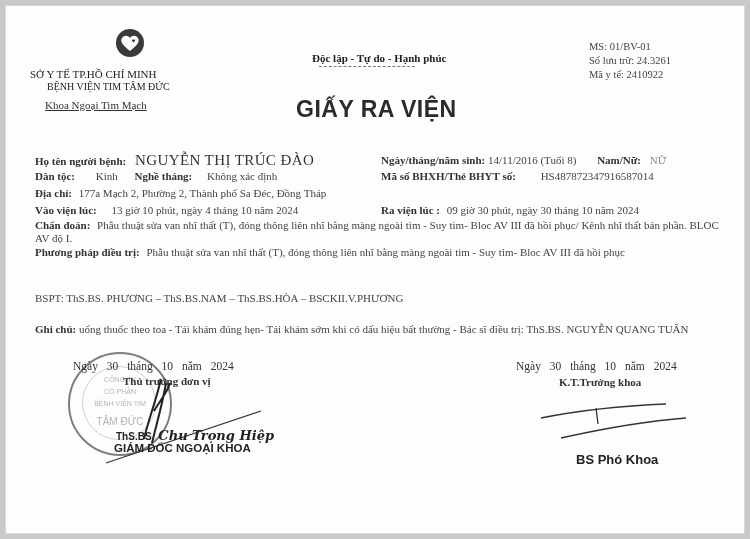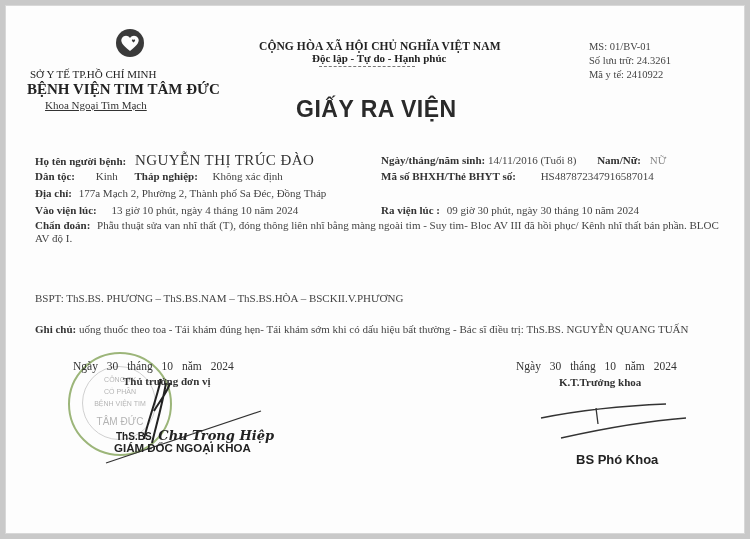--- a/index.html
+++ b/index.html
@@ -15,21 +15,21 @@
       border: 1px solid #d8d8d8;
       box-sizing: border-box;
     }
     .abs { position: absolute; white-space: nowrap; }
     .logo {
       position: absolute; left: 110px; top: 23px; width: 28px; height: 28px;
       border-radius: 50%; background: #3a3a3a;
     }
     .logo svg { position: absolute; left: 4px; top: 5px; }
     .org { font-size: 11px; color: #222; }
-    .org-bold { font-size: 15px; font-weight: bold; color: #222; }
+    .org-bold { font-size: 10px; font-weight: normal; color: #222; margin-left: 20px; }
     .dept { font-size: 11px; color: #333; }
     .natl { font-size: 11.5px; font-weight: bold; color: #222; letter-spacing: 0.1px; }
     .motto { font-size: 11px; font-weight: bold; color: #222; }
     .motto-line { position: absolute; left: 313px; top: 60px; width: 96px; border-top: 1px dashed #777; }
     .title {
       font-family: "Liberation Sans", "DejaVu Sans", sans-serif;
       font-size: 23px; font-weight: bold; color: #2a2a2a; letter-spacing: 0.5px;
     }
     .meta { font-size: 10.5px; color: #444; line-height: 15px; }
     .lbl { font-weight: bold; color: #333; }
@@ -39,21 +39,21 @@
     .faint { color: #888; }
     .para { position: absolute; font-size: 11px; color: #444; line-height: 13px; white-space: normal; }
     .sig-date { font-size: 11.5px; color: #333; word-spacing: 6px; }
     .sig-role { font-size: 11px; font-weight: bold; color: #333; }
     .sig-name { font-size: 13px; font-style: italic; font-weight: bold; color: #222; font-family: "DejaVu Serif", serif; }
     .sig-prefix { font-size: 10px; font-weight: bold; color: #222; font-family: "Liberation Sans", sans-serif; }
     .sig-title { font-family: "Liberation Sans", "DejaVu Sans", sans-serif; font-size: 11.5px; font-weight: bold; color: #222; text-align: right; }
     .sig-title2 { font-family: "Liberation Sans", "DejaVu Sans", sans-serif; font-size: 13px; font-weight: bold; color: #222; }
     .stamp {
       position: absolute; left: 62px; top: 346px; width: 100px; height: 100px;
-      border-radius: 50%; border: 2px solid #4d7c0f; opacity: 0.55;
+      border-radius: 50%; border: 2px solid #0f172a; opacity: 0.55;
     }
     .stamp-inner {
       position: absolute; left: 12px; top: 12px; width: 72px; height: 72px;
       border-radius: 50%; border: 1px solid #aaa;
     }
     .stamp-text { position: absolute; width: 100%; text-align: center; font-size: 7px; color: #777; font-family: "Liberation Sans", sans-serif; }
   </style>
 </head>
 <body>
 
@@ -62,21 +62,20 @@
   <div class="logo">
     <svg width="20" height="18" viewBox="0 0 20 18">
       <path d="M10 17 C2 11 0 7 2 4 C4 1 8 1 10 4 C12 1 16 1 18 4 C20 7 18 11 10 17 Z" fill="#fdfdfd"></path>
       <path d="M13.5 6 C12.5 5 11.5 6 12 7 L13.5 8.5 L15 7 C15.5 6 14.5 5 13.5 6 Z" fill="#3a3a3a"></path>
     </svg>
   </div>
   <div class="abs org" style="left:24px; top:62px;">SỞ Y TẾ TP.HỒ CHÍ MINH</div>
   <div class="abs org-bold" style="left:21px; top:75px;">BỆNH VIỆN TIM TÂM ĐỨC</div>
   <div class="abs dept" style="left:39px; top:93px;text-decoration:underline;">Khoa Ngoại Tim Mạch</div>
 
-  <div class="abs natl" style="left:253px; top:34px;">CỘNG HÒA XÃ HỘI CHỦ NGHĨA VIỆT NAM</div>
   <div class="abs motto" style="left:306px; top:46px;">Độc lập - Tự do - Hạnh phúc</div>
   <div class="motto-line"></div>
 
   <div class="abs meta" style="left:583px; top:33px;">MS: 01/BV-01</div>
   <div class="abs meta" style="left:583px; top:47px;">Số lưu trữ: 24.3261</div>
   <div class="abs meta" style="left:583px; top:61px;">Mã y tế: 2410922</div>
 
   <div class="abs title" style="left:290px; top:90px;">GIẤY RA VIỆN</div>
 
   <div class="abs row" style="left:29px; top:146px;">
@@ -86,21 +85,21 @@
   <div class="abs row" style="left:375px; top:148px;">
     <span class="lbl">Ngày/tháng/năm sinh:</span>
     <span class="val">14/11/2016 (Tuổi 8)</span>
     <span class="lbl" style="margin-left:18px;">Nam/Nữ:</span>
     <span class="val faint" style="margin-left:6px;">NỮ</span>
   </div>
 
   <div class="abs row" style="left:29px; top:164px;">
     <span class="lbl">Dân tộc:</span>
     <span class="val" style="margin-left:18px;">Kinh</span>
-    <span class="lbl" style="margin-left:14px;">Tháp nghiệp:</span>
+    <span class="lbl" style="margin-left:14px;">Nghề tháng:</span>
     <span class="val" style="margin-left:12px;">Không xác định</span>
   </div>
   <div class="abs row" style="left:375px; top:164px;">
     <span class="lbl">Mã số BHXH/Thẻ BHYT số:</span>
     <span class="val" style="margin-left:22px;">HS487872347916587014</span>
   </div>
 
   <div class="abs row" style="left:29px; top:181px;">
     <span class="lbl">Địa chỉ:</span>
     <span class="val" style="margin-left:4px;">177a Mạch 2, Phường 2, Thành phố Sa Đéc, Đồng Tháp</span>
@@ -113,20 +112,24 @@
   <div class="abs row" style="left:375px; top:198px;">
     <span class="lbl">Ra viện lúc :</span>
     <span class="val" style="margin-left:4px;">09 giờ 30 phút, ngày 30 tháng 10 năm 2024</span>
   </div>
 
   <div class="para" style="left:29px; top:213px; width:692px;">
     <span class="lbl">Chẩn đoán:</span>
     <span style="margin-left:4px;">Phẫu thuật sửa van nhĩ thất (T), đóng thông liên nhĩ bằng màng ngoài tim - Suy tim- Bloc AV III đã hồi phục/ Kênh nhĩ thất bán phần. BLOC AV độ I.</span>
   </div>
 
+  <div class="para" style="left:29px; top:240px; width:692px;">
+    <span class="lbl">Phương pháp điều trị:</span>
+    <span style="margin-left:4px;">Phẫu thuật sửa van nhĩ thất (T), đóng thông liên nhĩ bằng màng ngoài tim - Suy tim- Bloc AV III đã hồi phục</span>
+  </div>
 
   <div class="abs row val" style="left:29px; top:286px;">BSPT: ThS.BS. PHƯƠNG – ThS.BS.NAM – ThS.BS.HÒA – BSCKII.V.PHƯƠNG</div>
 
   <div class="para" style="left:29px; top:317px; width:700px;">
     <span class="lbl">Ghi chú:</span>
     <span>uống thuốc theo toa - Tái khám đúng hẹn- Tái khám sớm khi có dấu hiệu bất thường - Bác sĩ điều trị: ThS.BS. NGUYỄN QUANG TUẤN</span>
   </div>
 
   <div class="stamp">
     <div class="stamp-inner"></div>

